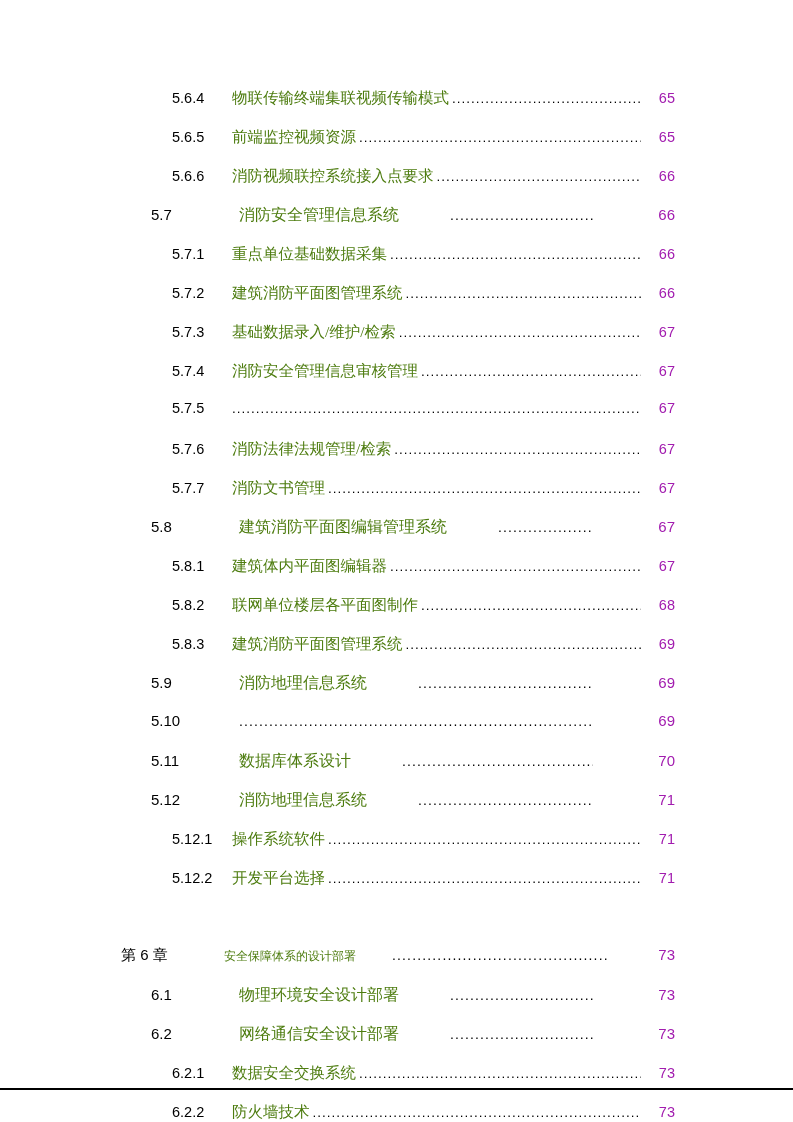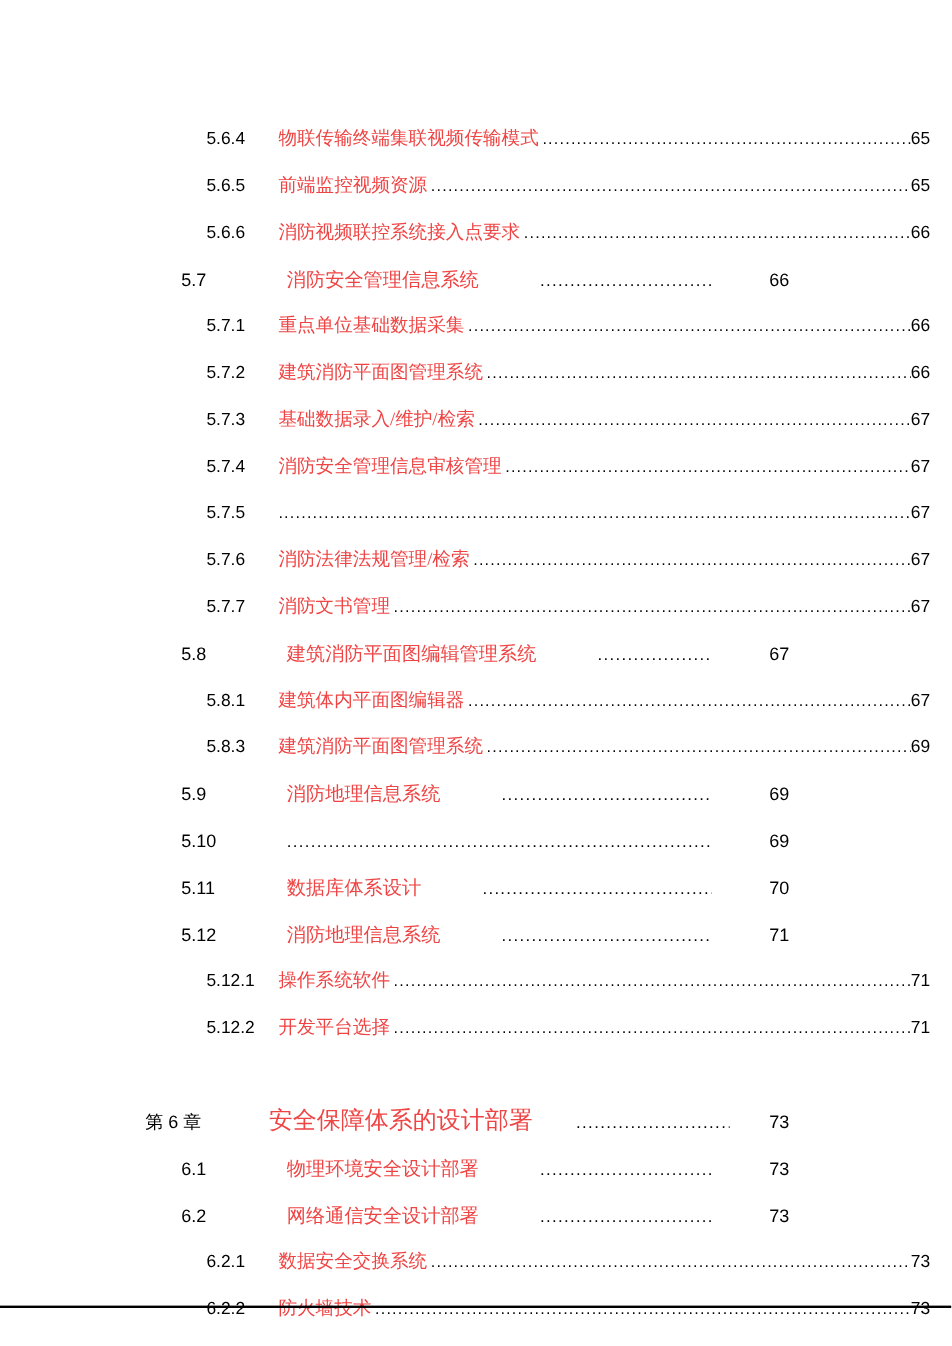--- a/index.html
+++ b/index.html
@@ -38,21 +38,21 @@
     flex: none;
     font-family: "Liberation Sans", "DejaVu Sans", sans-serif;
     font-size: 15px;
     letter-spacing: 0px;
     color: #000;
   }
   .title {
     flex: none;
     font-family: "Liberation Serif", "DejaVu Serif", serif;
     font-size: 16px;
-    color: #ef4444;
+    color: #4d7c0f;
     padding-right: 3px;
   }
   .leader {
     flex: 1 1 auto;
     overflow: hidden;
     position: relative;
     height: 1em;
     font-family: "Liberation Sans", "DejaVu Sans", sans-serif;
     font-size: 14px;
     color: #000;
@@ -60,39 +60,39 @@
     line-height: 1em;
   }
   .leader::after {
     content: "............................................................................................................................................................................";
     display: block;
     white-space: nowrap;
   }
   .pg {
     flex: none;
     width: 34px;
+    text-align: right;
     font-family: "Liberation Sans", "DejaVu Sans", sans-serif;
     font-size: 15px;
-    color: #000000;
-    margin-top: 20px;
+    color: #a21caf;
   }
 
   
   .lvl1 { padding-left: 121px; padding-right: 118px; gap: 33px; }
   .lvl1 .num   { width: 70px; font-size: 15px; }
-  .lvl1 .title { font-size: 20px; }
+  .lvl1 .title { font-size: 12px; }
   .lvl1 .leader { letter-spacing: 1.15px; }
 
   
   .lvl2 { padding-left: 151px; padding-right: 118px; gap: 48px; }
   .lvl2 .num   { width: 40px; font-size: 15px; }
   .lvl2 .title { font-size: 16px; }
 
   
-  .lvl3 { padding-left: 172px; }
+  .lvl3 { padding-left: 172px; padding-right: 118px; }
   .lvl3 .num   { width: 60px; font-size: 14.5px; }
   .lvl3 .title { font-size: 15.5px; }
   .lvl3 .pg    { font-size: 14.5px; }
   .lvl3 .leader { font-size: 13.5px; letter-spacing: 1.0px; }
 
   
   .gap { height: 39px; }
 
   #bottom-rule {
     position: absolute;
@@ -180,20 +180,26 @@
         <span class="leader"></span>
         <span class="pg">67</span>
       </div>
       <div class="toc-row lvl3">
         <span class="num">5.8.1</span>
         <span class="title">建筑体内平面图编辑器</span>
         <span class="leader"></span>
         <span class="pg">67</span>
       </div>
       <div class="toc-row lvl3">
+        <span class="num">5.8.2</span>
+        <span class="title">联网单位楼层各平面图制作</span>
+        <span class="leader"></span>
+        <span class="pg">68</span>
+      </div>
+      <div class="toc-row lvl3">
         <span class="num">5.8.3</span>
         <span class="title">建筑消防平面图管理系统</span>
         <span class="leader"></span>
         <span class="pg">69</span>
       </div>
       <div class="toc-row lvl2">
         <span class="num">5.9</span>
         <span class="title">消防地理信息系统</span>
         <span class="leader"></span>
         <span class="pg">69</span>

